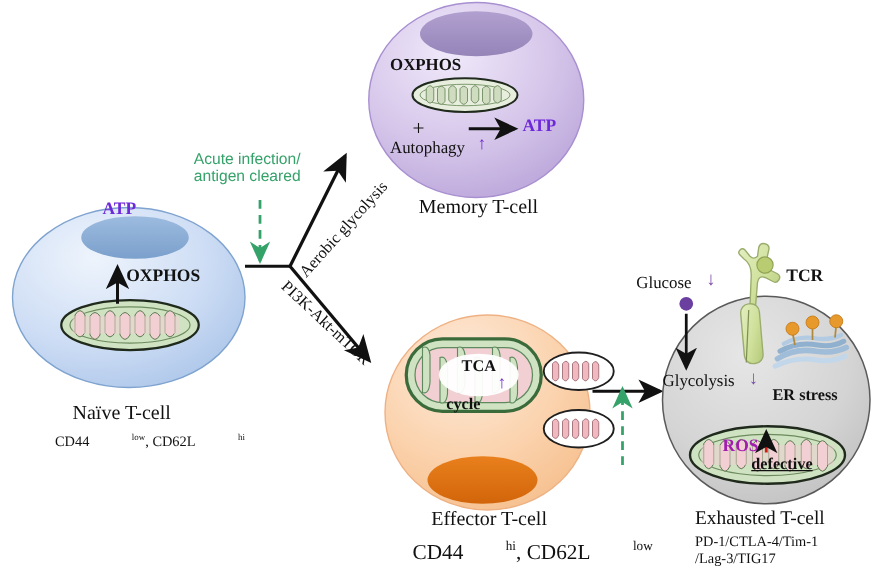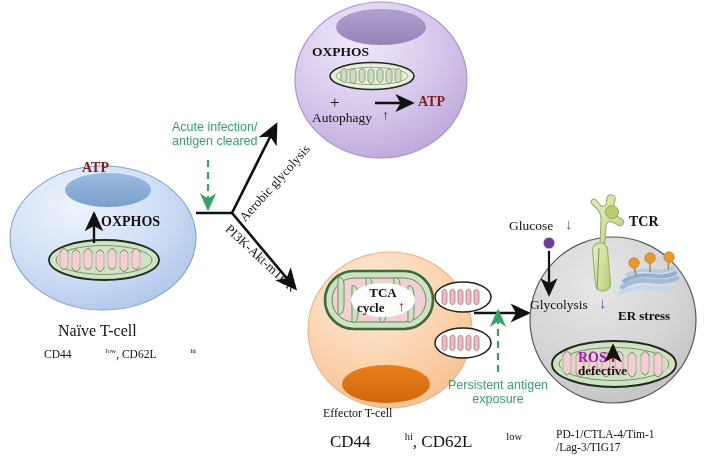--- a/index.html
+++ b/index.html
@@ -23,21 +23,21 @@
     height: 458px;
   }
   .lbl {
     position: absolute;
     white-space: nowrap;
     line-height: 1.15;
   }
   .serif  { font-family: "Liberation Serif", "DejaVu Serif", serif; }
   .sans   { font-family: "Liberation Sans", "DejaVu Sans", sans-serif; }
   .bold   { font-weight: bold; }
-  .red    { color: #7f1d1d; }
+  .red    { color: #6d28d9; }
   .green  { color: #35a26a; }
   .orange { color: #a21caf; }
   .purple { color: #7a4ca8; }
   .black  { color: #111111; }
   .ctr    { text-align: center; }
   sup { font-size: 62%; vertical-align: super; line-height: 0; padding-left: 34px; }
   .rot-up {
     transform: rotate(-48deg);
     transform-origin: left bottom;
   }
@@ -227,50 +227,48 @@
     </g>
   </svg>
 
   <div class="lbl serif bold red" style="left:82px; top:160px; font-size:14px;">ATP</div>
   <div class="lbl serif bold black" style="left:101px; top:214px; font-size:14px;">OXPHOS</div>
   <div class="lbl serif black" style="left:58px; top:322px; font-size:16px;text-align:right;">Naïve T-cell</div>
   <div class="lbl serif black" style="left:44px; top:348px; font-size:11.5px;">
     <span>CD44</span><sup>low</sup><span>, CD62L</span><sup>hi</sup>
   </div>
 
-  <div class="lbl sans green" style="left:172px; top:120px; font-size:12.5px;">
+  <div class="lbl sans green" style="left:155px; top:120px; font-size:12.5px;">
     <span>Acute infection/</span><br>
     <span>antigen cleared</span>
   </div>
   <div class="lbl serif black rot-up" style="left:248px; top:210px; font-size:13px;">Aerobic glycolysis</div>
   <div class="lbl serif black rot-dn" style="left:232px; top:222px; font-size:13px;">PI3K-Akt-mTOR</div>
 
   <div class="lbl serif bold black" style="left:312px; top:44px; font-size:13.5px;">OXPHOS</div>
   <div class="lbl serif black" style="left:330px; top:93px; font-size:17px;">+</div>
   <div class="lbl serif black" style="left:312px; top:110px; font-size:13.5px;">Autophagy</div>
   <div class="lbl serif bold red" style="left:382px; top:108px; font-size:14px;">↑</div>
   <div class="lbl serif bold red" style="left:418px; top:94px; font-size:14px;">ATP</div>
+  <div class="lbl serif black" style="left:335px; top:157px; font-size:16px;">Memory T-cell</div>
 
   <div class="lbl serif bold black ctr" style="left:359px; top:286px; font-size:13px; width:48px;">TCA</div>
-  <div class="lbl serif bold black" style="left:357px; top:301px; font-size:13px;">cycle</div>
+  <div class="lbl serif bold black" style="left:357px; top:316px; font-size:13px;">cycle</div>
   <div class="lbl serif bold red" style="left:398px; top:299px; font-size:14px;">↑</div>
-  <div class="lbl serif black" style="left:323px; top:407px; font-size:12px;">Effector T-cell</div>
+  <div class="lbl serif black" style="left:345px; top:407px; font-size:16px;">Effector T-cell</div>
   <div class="lbl serif black" style="left:330px; top:432px; font-size:17px;">
     <span>CD44</span><sup>hi</sup><span>, CD62L</span><sup>low</sup>
   </div>
 
-  <div class="lbl sans green ctr" style="left:437px; top:378px; font-size:12.5px; width:122px;">
-    <span>Persistent antigen</span><br>
-    <span>exposure</span>
-  </div>
 
   <div class="lbl serif black" style="left:509px; top:218px; font-size:13.5px;">Glucose</div>
   <div class="lbl serif bold purple" style="left:565px; top:216px; font-size:15px;">↓</div>
   <div class="lbl serif black" style="left:530px; top:297px; font-size:13.5px;">Glycolysis</div>
   <div class="lbl serif bold purple" style="left:599px; top:295px; font-size:15px;">↓</div>
   <div class="lbl serif bold black" style="left:629px; top:214px; font-size:14px;">TCR</div>
   <div class="lbl serif bold black" style="left:618px; top:309px; font-size:13px;text-align:center;">ER stress</div>
   <div class="lbl serif bold orange" style="left:578px; top:350px; font-size:14px;">ROS</div>
-  <div class="lbl serif bold black" style="left:578px; top:364px; font-size:13px;">defective</div>
+  <div class="lbl serif bold black" style="left:601px; top:364px; font-size:13px;text-decoration:underline;">defective</div>
+  <div class="lbl serif black" style="left:556px; top:406px; font-size:15.5px;">Exhausted T-cell</div>
   <div class="lbl serif black" style="left:556px; top:428px; font-size:11.5px;">PD-1/CTLA-4/Tim-1</div>
   <div class="lbl serif black" style="left:556px; top:441px; font-size:11.5px;">/Lag-3/TIG17</div>
 
 </div>
 
 </body></html>

